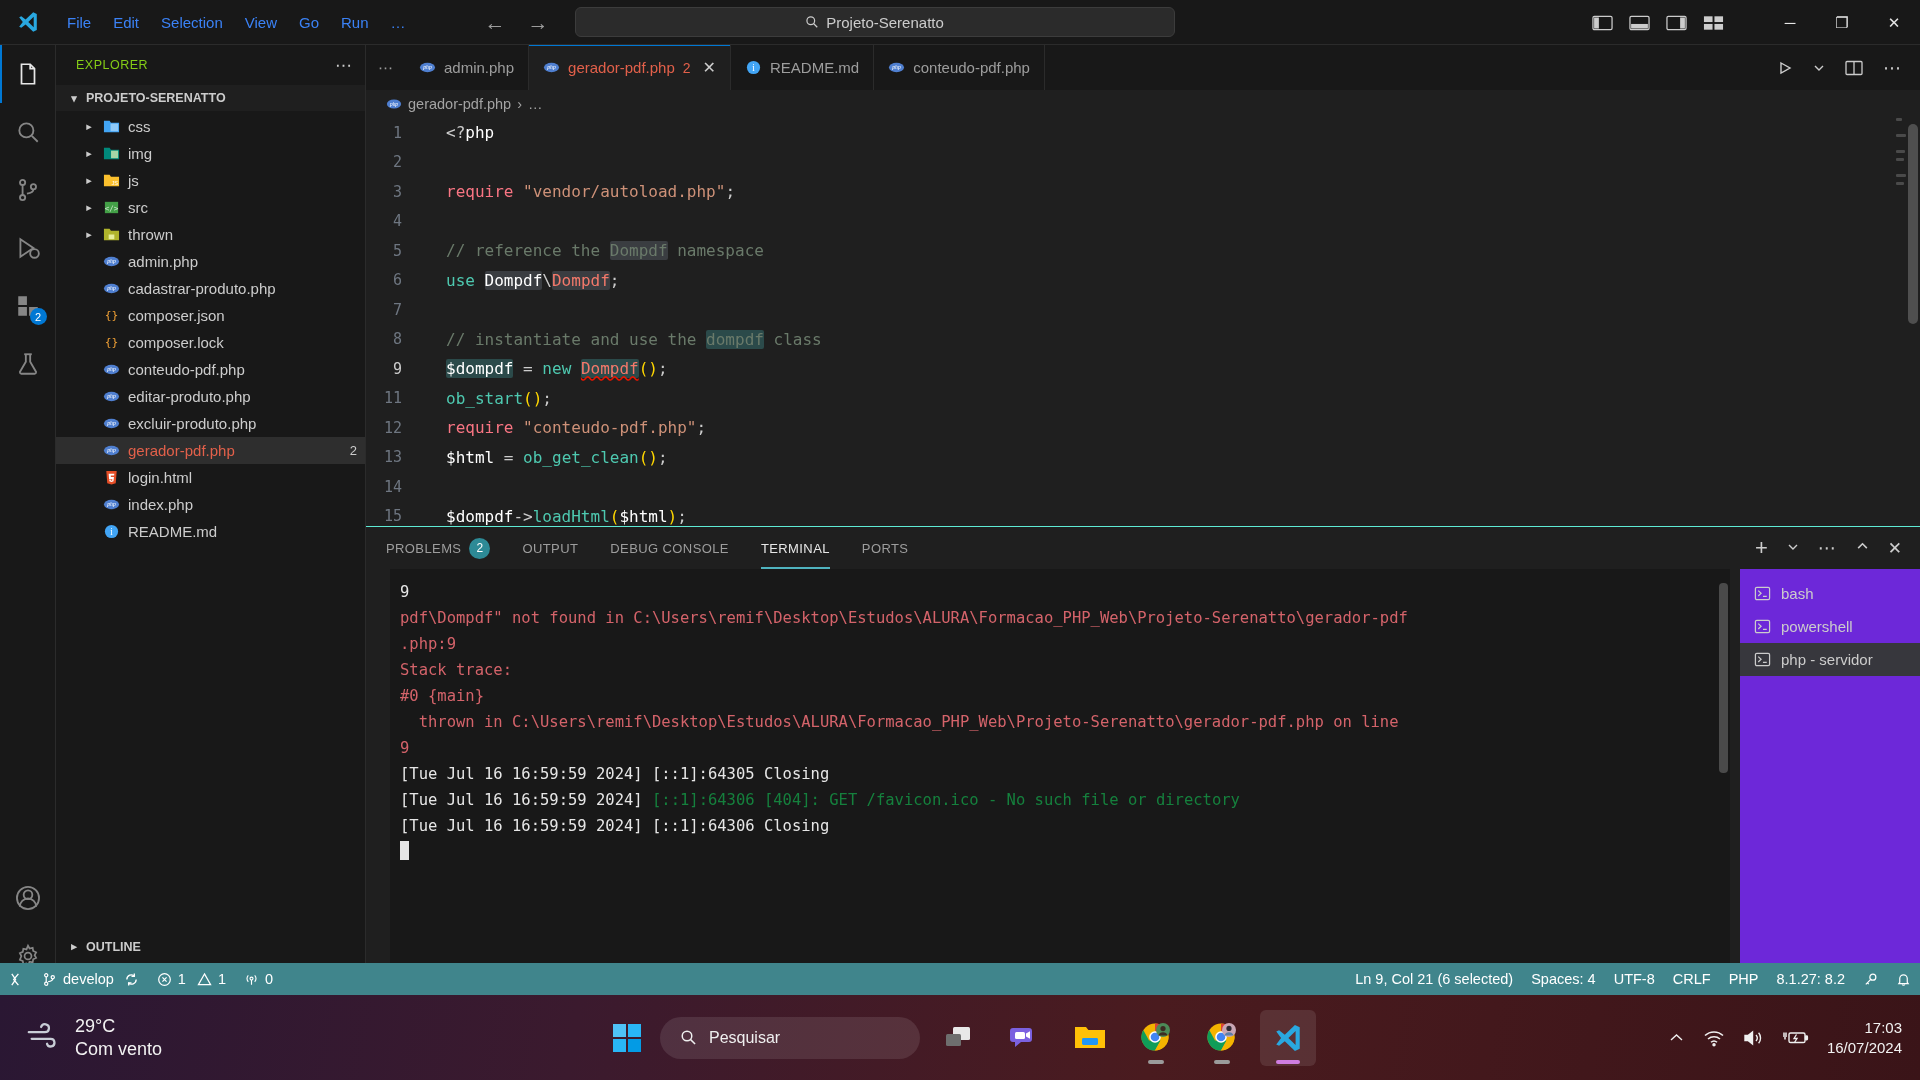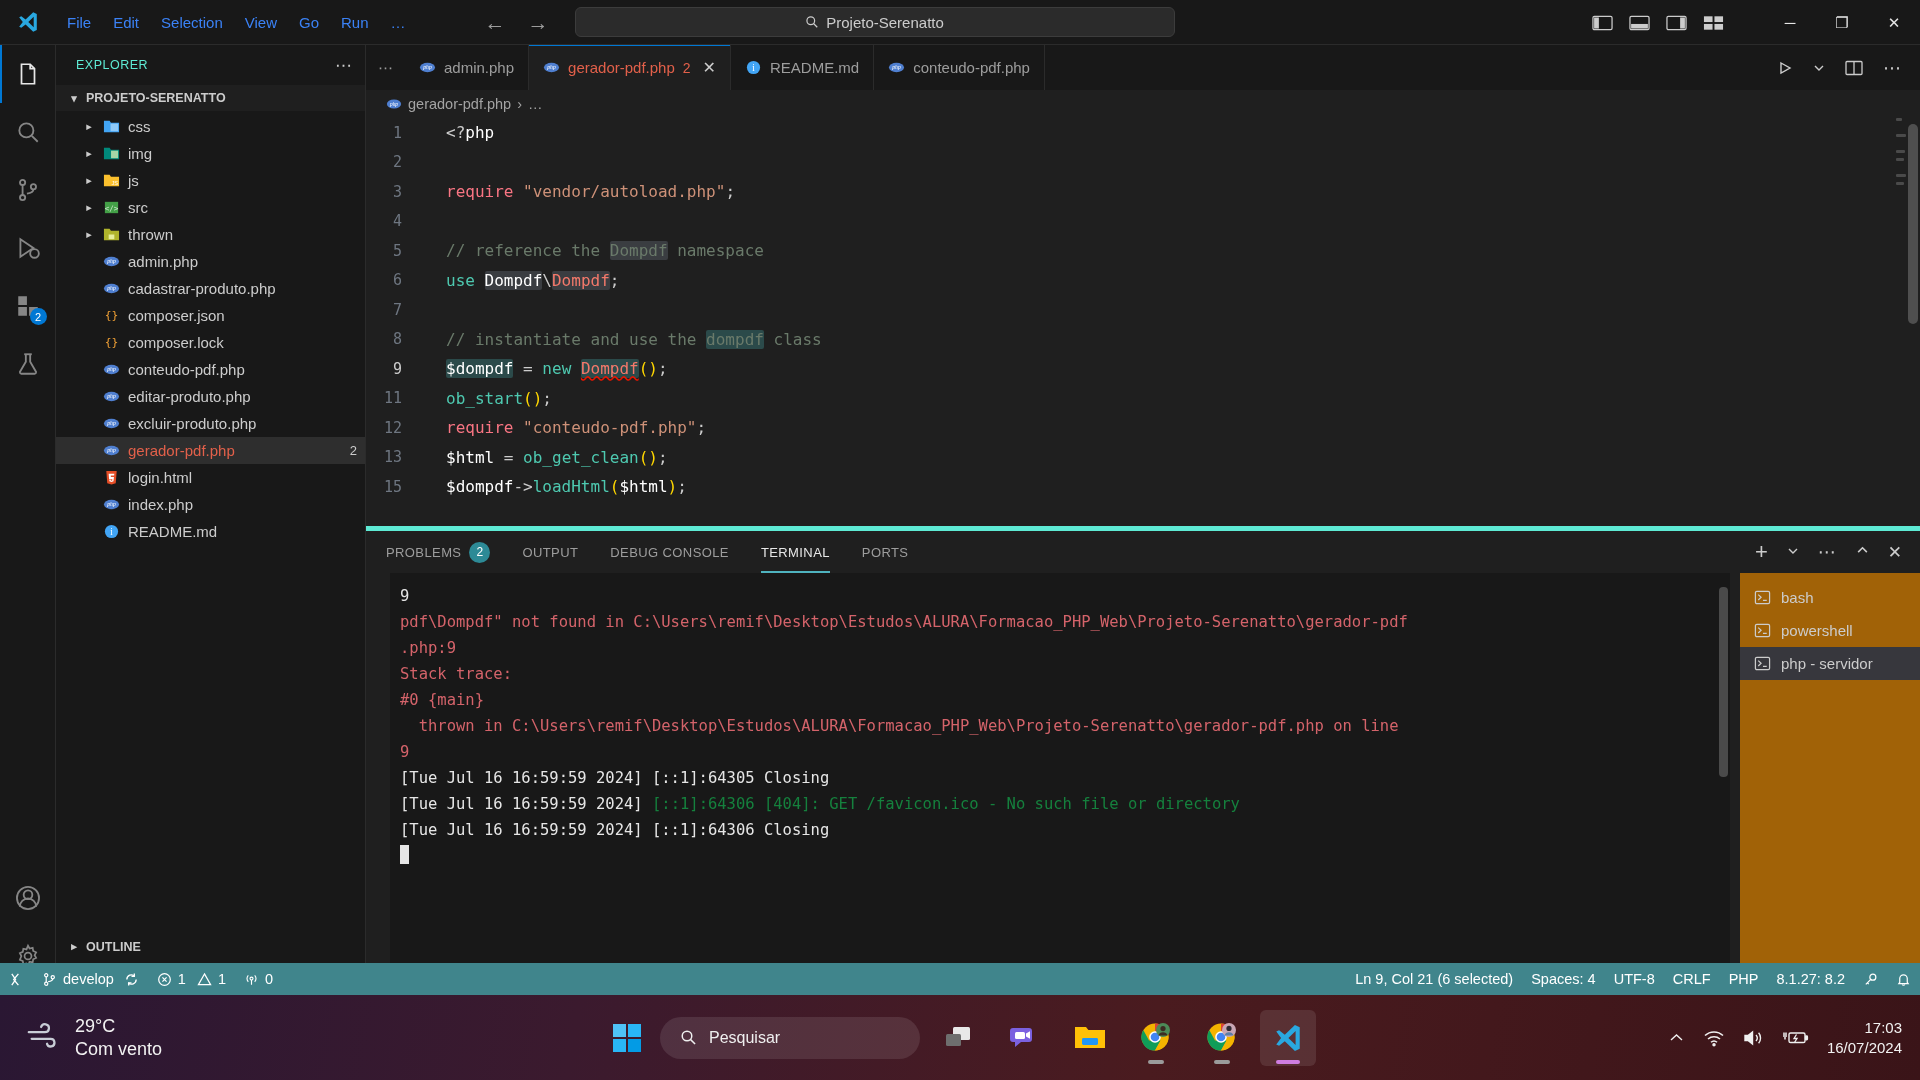--- a/index.html
+++ b/index.html
@@ -70,21 +70,21 @@
   
   .sidebar {
     position: absolute; left: 56px; top: 45px; width: 310px; height: 950px;
     background: #181818; border-right: 1px solid #2b2b2b;
     display: flex; flex-direction: column;
   }
   .sb-header {
     height: 40px; display: flex; align-items: center; justify-content: space-between;
     padding: 0 12px 0 20px;
   }
-  .sb-title { font-size: 12.5px; letter-spacing: .5px; color: #5eead4; }
+  .sb-title { font-size: 12.5px; letter-spacing: .5px; color: #84cc16; }
   .sb-dots { color: #cccccc; font-size: 17px; letter-spacing: 1px; cursor: default; }
   .sec-header {
     height: 26px; display: flex; align-items: center; gap: 4px; padding-left: 10px;
     font-size: 12.5px; font-weight: bold; color: #cccccc; cursor: default;
     background: #1f1f1f;
   }
   .chev { width: 16px; text-align: center; font-size: 11px; color: #cccccc; }
   .tree { flex: 1; overflow: hidden; padding-top: 2px; }
   .row {
     height: 27px; display: flex; align-items: center; font-size: 15px;
@@ -162,21 +162,21 @@
   }
   .mm-line { background: #4a4a4a; height: 3px; margin-bottom: 5px; border-radius: 1px; }
   .scrollbar-v {
     position: absolute; right: 0; top: 0; width: 14px; height: 100%; background: transparent;
   }
   .scrollthumb { position: absolute; right: 2px; top: 6px; width: 10px; height: 200px; background: #4f4f4f; border-radius: 5px; }
 
   
   .panel {
     position: absolute; left: 366px; right: 0; top: 526px; height: 469px;
-    background: #1f1f1f; border-top: 5px solid #5eead4;
+    background: #1f1f1f; border-top: 1px solid #5eead4;
     display: flex; flex-direction: column;
   }
   .panel-tabs { height: 42px; display: flex; align-items: center; padding-left: 20px; background: #1f1f1f; }
   .ptab {
     font-size: 13px; color: #9d9d9d; letter-spacing: .4px; margin-right: 32px; position: relative;
     height: 42px; display: flex; align-items: center; gap: 8px; cursor: default;
   }
   .ptab.active { color: #e7e7e7; }
   .ptab.active::after {
     content: ""; position: absolute; left: 0; right: 0; bottom: 0; height: 2px; background: #4fb3bf;
@@ -193,21 +193,21 @@
     position: relative; overflow: hidden; color: #cccccc;
   }
   .tline { white-space: pre; }
   .t-white { color: #e6e6e6; }
   .t-red { color: #d4636a; }
   .t-err { color: #15803d; }
   .cursor-blk { display: inline-block; width: 9px; height: 19px; background: #e6e6e6; vertical-align: -3px; }
   .term-scroll { position: absolute; right: 0; top: 0; width: 12px; height: 100%; }
   .term-thumb { position: absolute; right: 2px; width: 9px; background: #4a4a4a; border-radius: 4px; }
   .termlist {
-    width: 180px; background: #a16207; padding-top: 8px; display: flex; flex-direction: column;
+    width: 180px; background: #6d28d9; padding-top: 8px; display: flex; flex-direction: column;
   }
   .tl-item {
     height: 33px; display: flex; align-items: center; gap: 10px; padding-left: 14px;
     font-size: 15px; color: #cccccc; cursor: default;
   }
   .tl-item.active { background: #37373d; }
   .tl-item svg { width: 17px; height: 17px; }
 
   
   .statusbar {
@@ -709,20 +709,24 @@
       </div>
       <div class="codeline">
         <span class="ln">12</span>
         <span class="src"><span class="req">require</span> <span class="str">"conteudo-pdf.php"</span><span class="op">;</span></span>
       </div>
       <div class="codeline">
         <span class="ln">13</span>
         <span class="src"><span class="var">$html</span> <span class="op">=</span> <span class="fn">ob_get_clean</span><span class="pun">()</span><span class="op">;</span></span>
       </div>
       <div class="codeline">
+        <span class="ln">14</span>
+        <span class="src"></span>
+      </div>
+      <div class="codeline">
         <span class="ln">15</span>
         <span class="src"><span class="var">$dompdf</span><span class="op">-&gt;</span><span class="fn">loadHtml</span><span class="pun">(</span><span class="var">$html</span><span class="pun">)</span><span class="op">;</span></span>
       </div>
       <div class="minimap">
         <div class="mm-line" style="width:6px"></div>
         <div class="mm-line" style="width:0"></div>
         <div class="mm-line" style="width:10px"></div>
         <div class="mm-line" style="width:0"></div>
         <div class="mm-line" style="width:9px"></div>
         <div class="mm-line" style="width:8px"></div>

